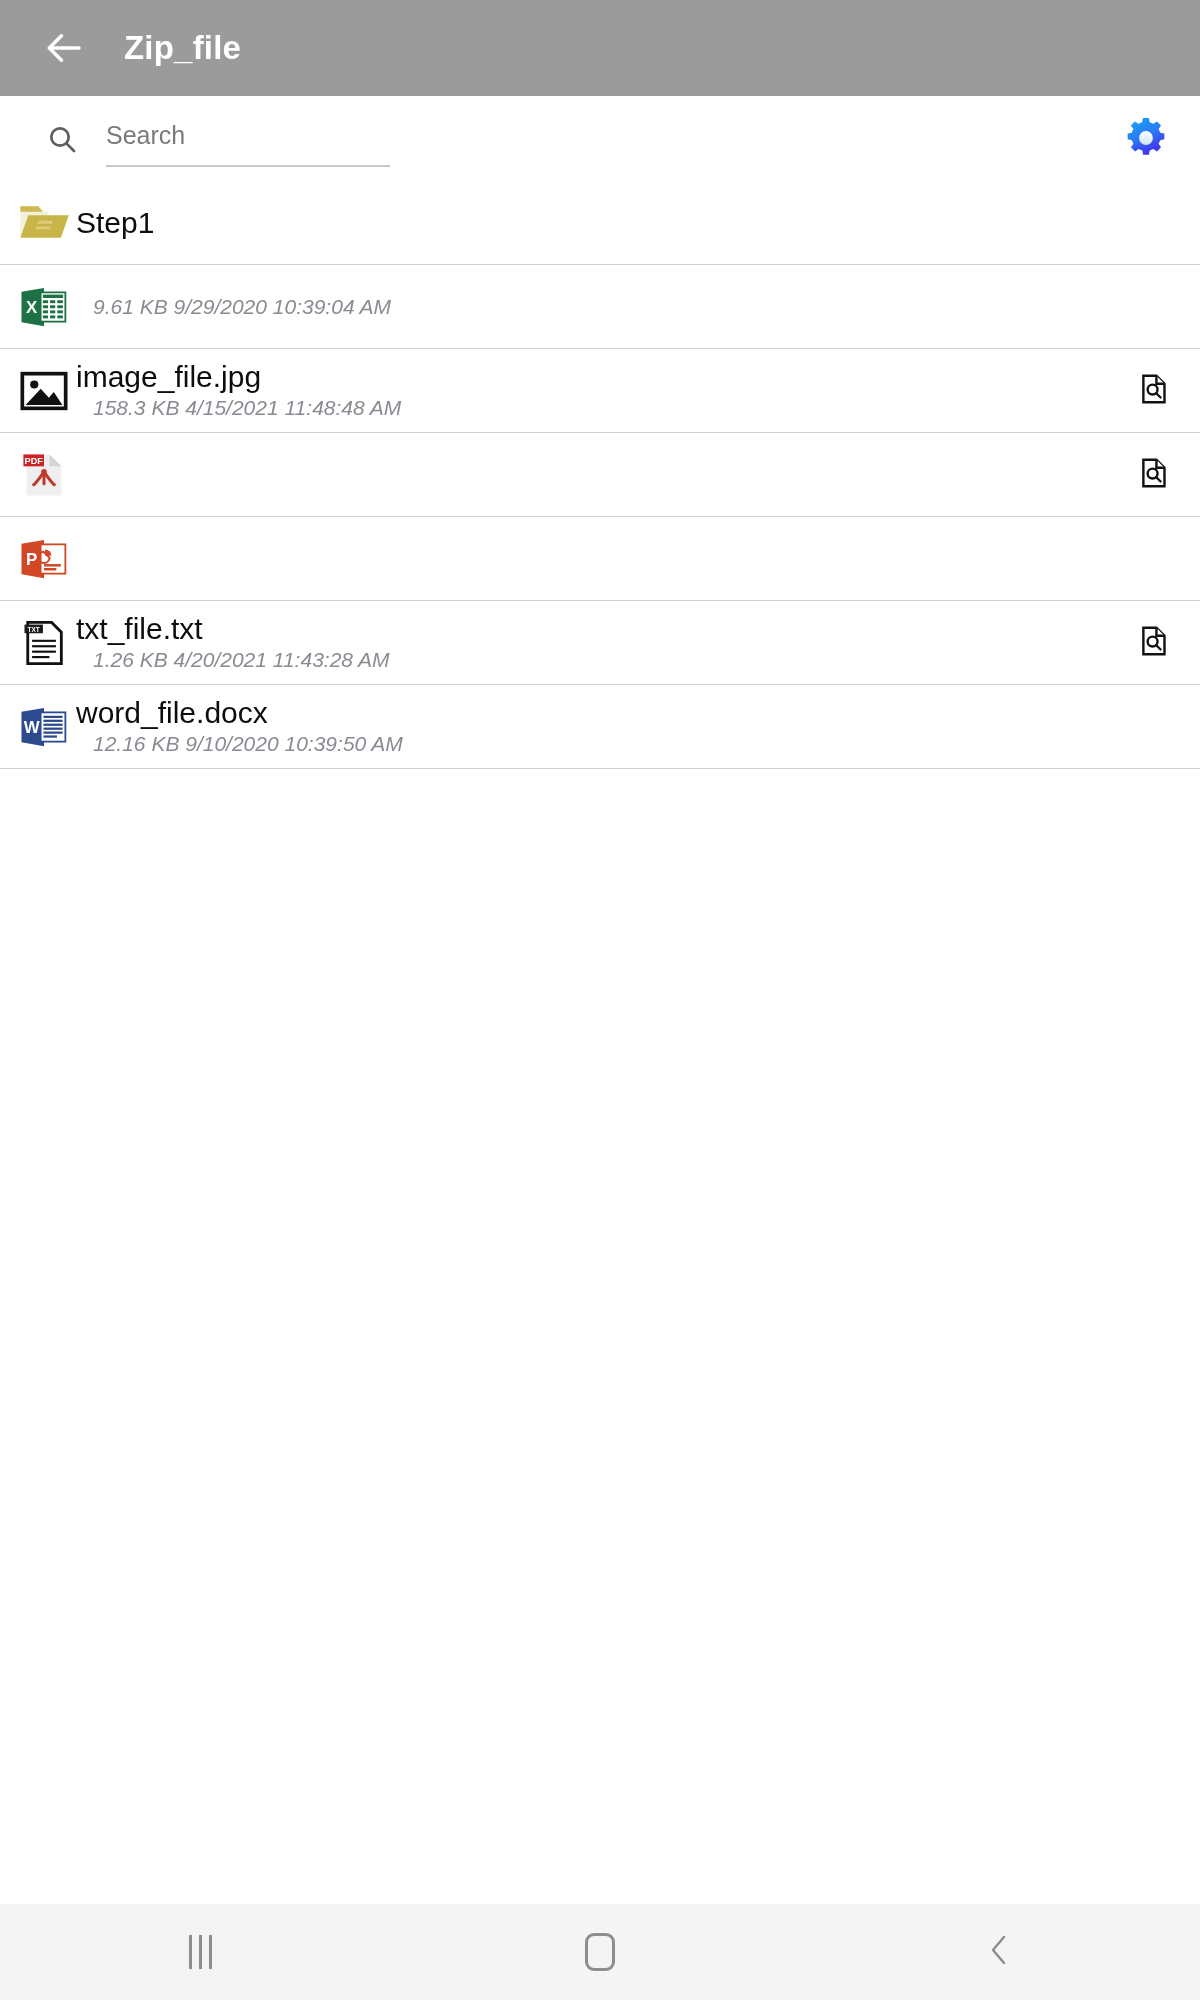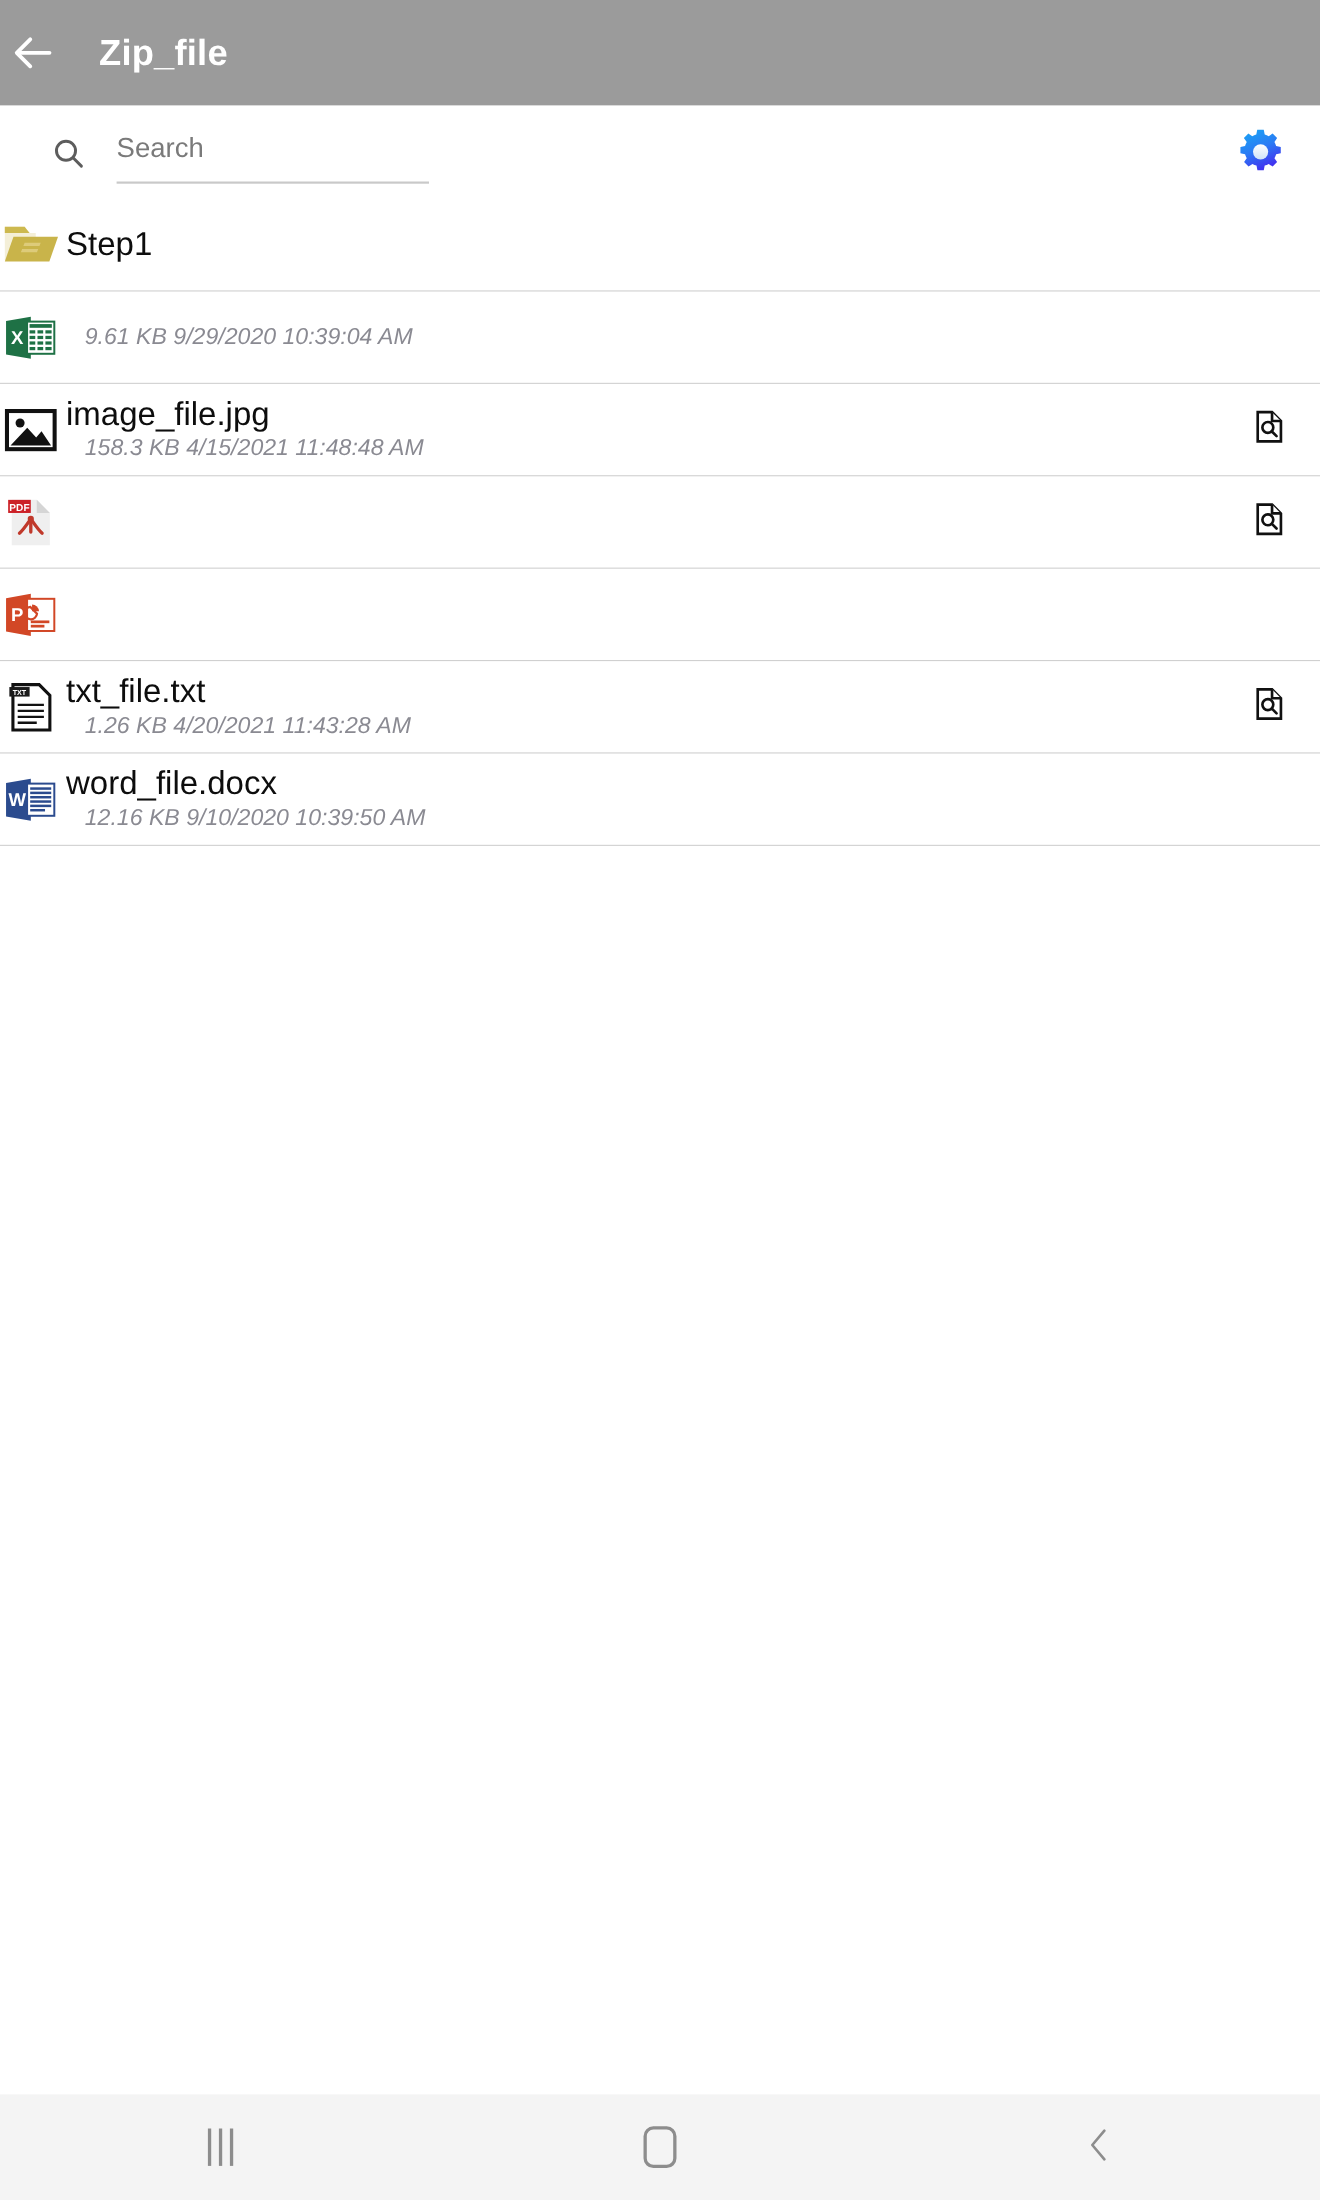--- a/index.html
+++ b/index.html
@@ -7,21 +7,21 @@
     width: 1200px; height: 2000px;
     background: #ffffff;
     font-family: "Liberation Sans", sans-serif;
     overflow: hidden;
   }
   .screen { position: relative; width: 1200px; height: 2000px; background:#fff; }
 
   
   .appbar {
     height: 96px; background: #9b9b9b;
-    display: flex; align-items: center; 
+    display: flex; align-items: center; padding-left: 34px;
   }
   .back-btn { width: 62px; height: 62px; display:flex; align-items:center; justify-content:center; }
   .back-btn svg { display:block; }
   .appbar-title {
     color: #ffffff; font-size: 33px; font-weight: bold;
     letter-spacing: .2px; margin-left: 28px;
   }
 
   
   .searchbar {
@@ -46,21 +46,21 @@
     position: absolute; right: 28px; top: 18px;
     width: 52px; height: 52px;
     display:flex; align-items:center; justify-content:center;
   }
 
   
   .list { background:#fff; }
   .row {
     position: relative;
     display: flex; align-items: center;
-    height: 84px; 
+    height: 84px; padding-left: 16px;
     border-bottom: 1px solid #d0d0d0;
   }
   .row.folder { height: 83px; }
   .row-icon {
     width: 56px; height: 56px; flex: 0 0 56px;
     display:flex; align-items:center; justify-content:center;
     margin-right: 4px;
   }
   .row-text { display: flex; flex-direction: column; justify-content:center; }
   .row-name {

